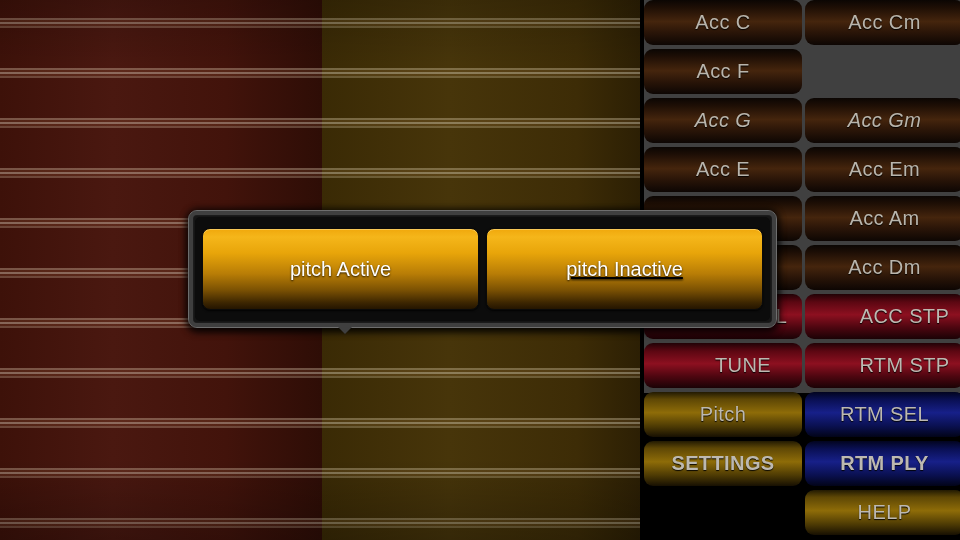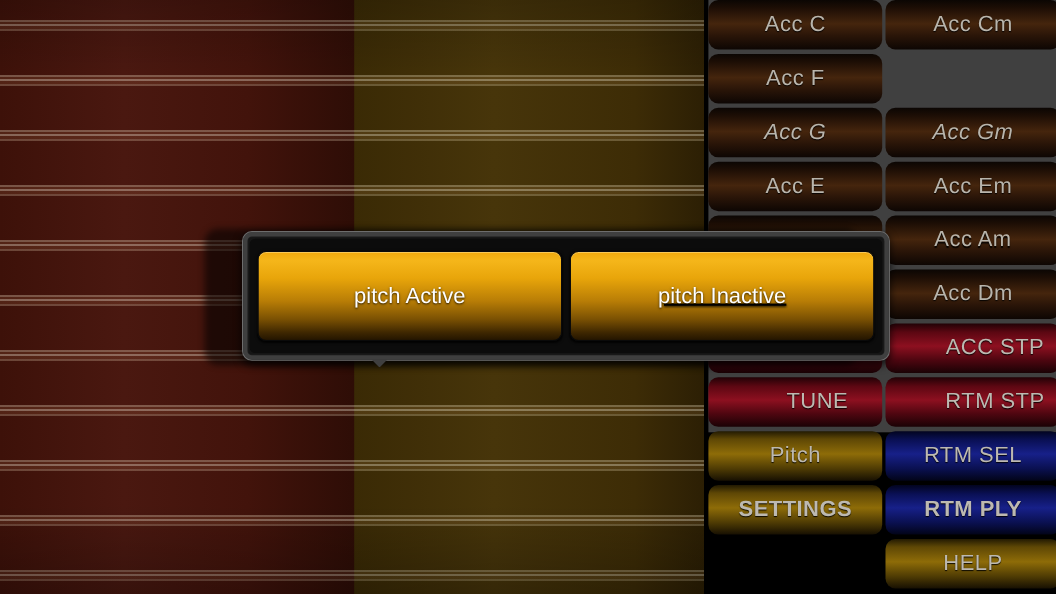--- a/index.html
+++ b/index.html
@@ -48,21 +48,21 @@
   .sk-gold  { background:linear-gradient(180deg,#221a02 0%, #5e4705 16%, #8e6c08 46%, #4e3b04 76%, #171002 100%); }
   .sk-blue  { background:linear-gradient(180deg,#02041f 0%, #0a1055 18%, #172089 46%, #0a1050 76%, #020418 100%); }
   .sk-gold span, .sk-red span, .sk-blue span { color:#bdb9b1; }
 
   
   #dlg-shadow { position:absolute; left:186px; top:208px; width:594px; height:124px;
                 border-radius:12px; background:rgba(0,0,0,0.55); filter:blur(3px); }
   #dialog { position:absolute; left:188px; top:210px; width:589px; height:118px;
             border-radius:9px; background:#151515;
             border:1px solid #6d6d6d;
-            box-shadow: inset 0 0 0 4px #3f3f3f, inset 0 0 0 5px #1b1b1b, 0 3px 8px rgba(0,0,0,0.8); margin-left: 32px; }
+            box-shadow: inset 0 0 0 4px #3f3f3f, inset 0 0 0 5px #1b1b1b, 0 3px 8px rgba(0,0,0,0.8); }
   #dlg-inner { position:absolute; left:6px; top:6px; width:575px; height:104px;
                background:#0c0c0c; border-radius:5px; overflow:hidden;
                display:flex; align-items:center; }
   .dbtn { height:82px; margin:0 0 0 7px; border-radius:8px; flex:1;
           background:linear-gradient(180deg,
               #f0a80c 0%, #f5b61a 10%, #e8a50a 30%,
               #b87d06 56%, #7c5203 76%, #3d2601 92%, #241500 100%);
           display:flex; align-items:center; justify-content:center;
           box-shadow: inset 0 1px 0 rgba(255,225,150,0.55), 0 1px 2px rgba(0,0,0,0.85);
           border:1px solid #0a0a0a; }

